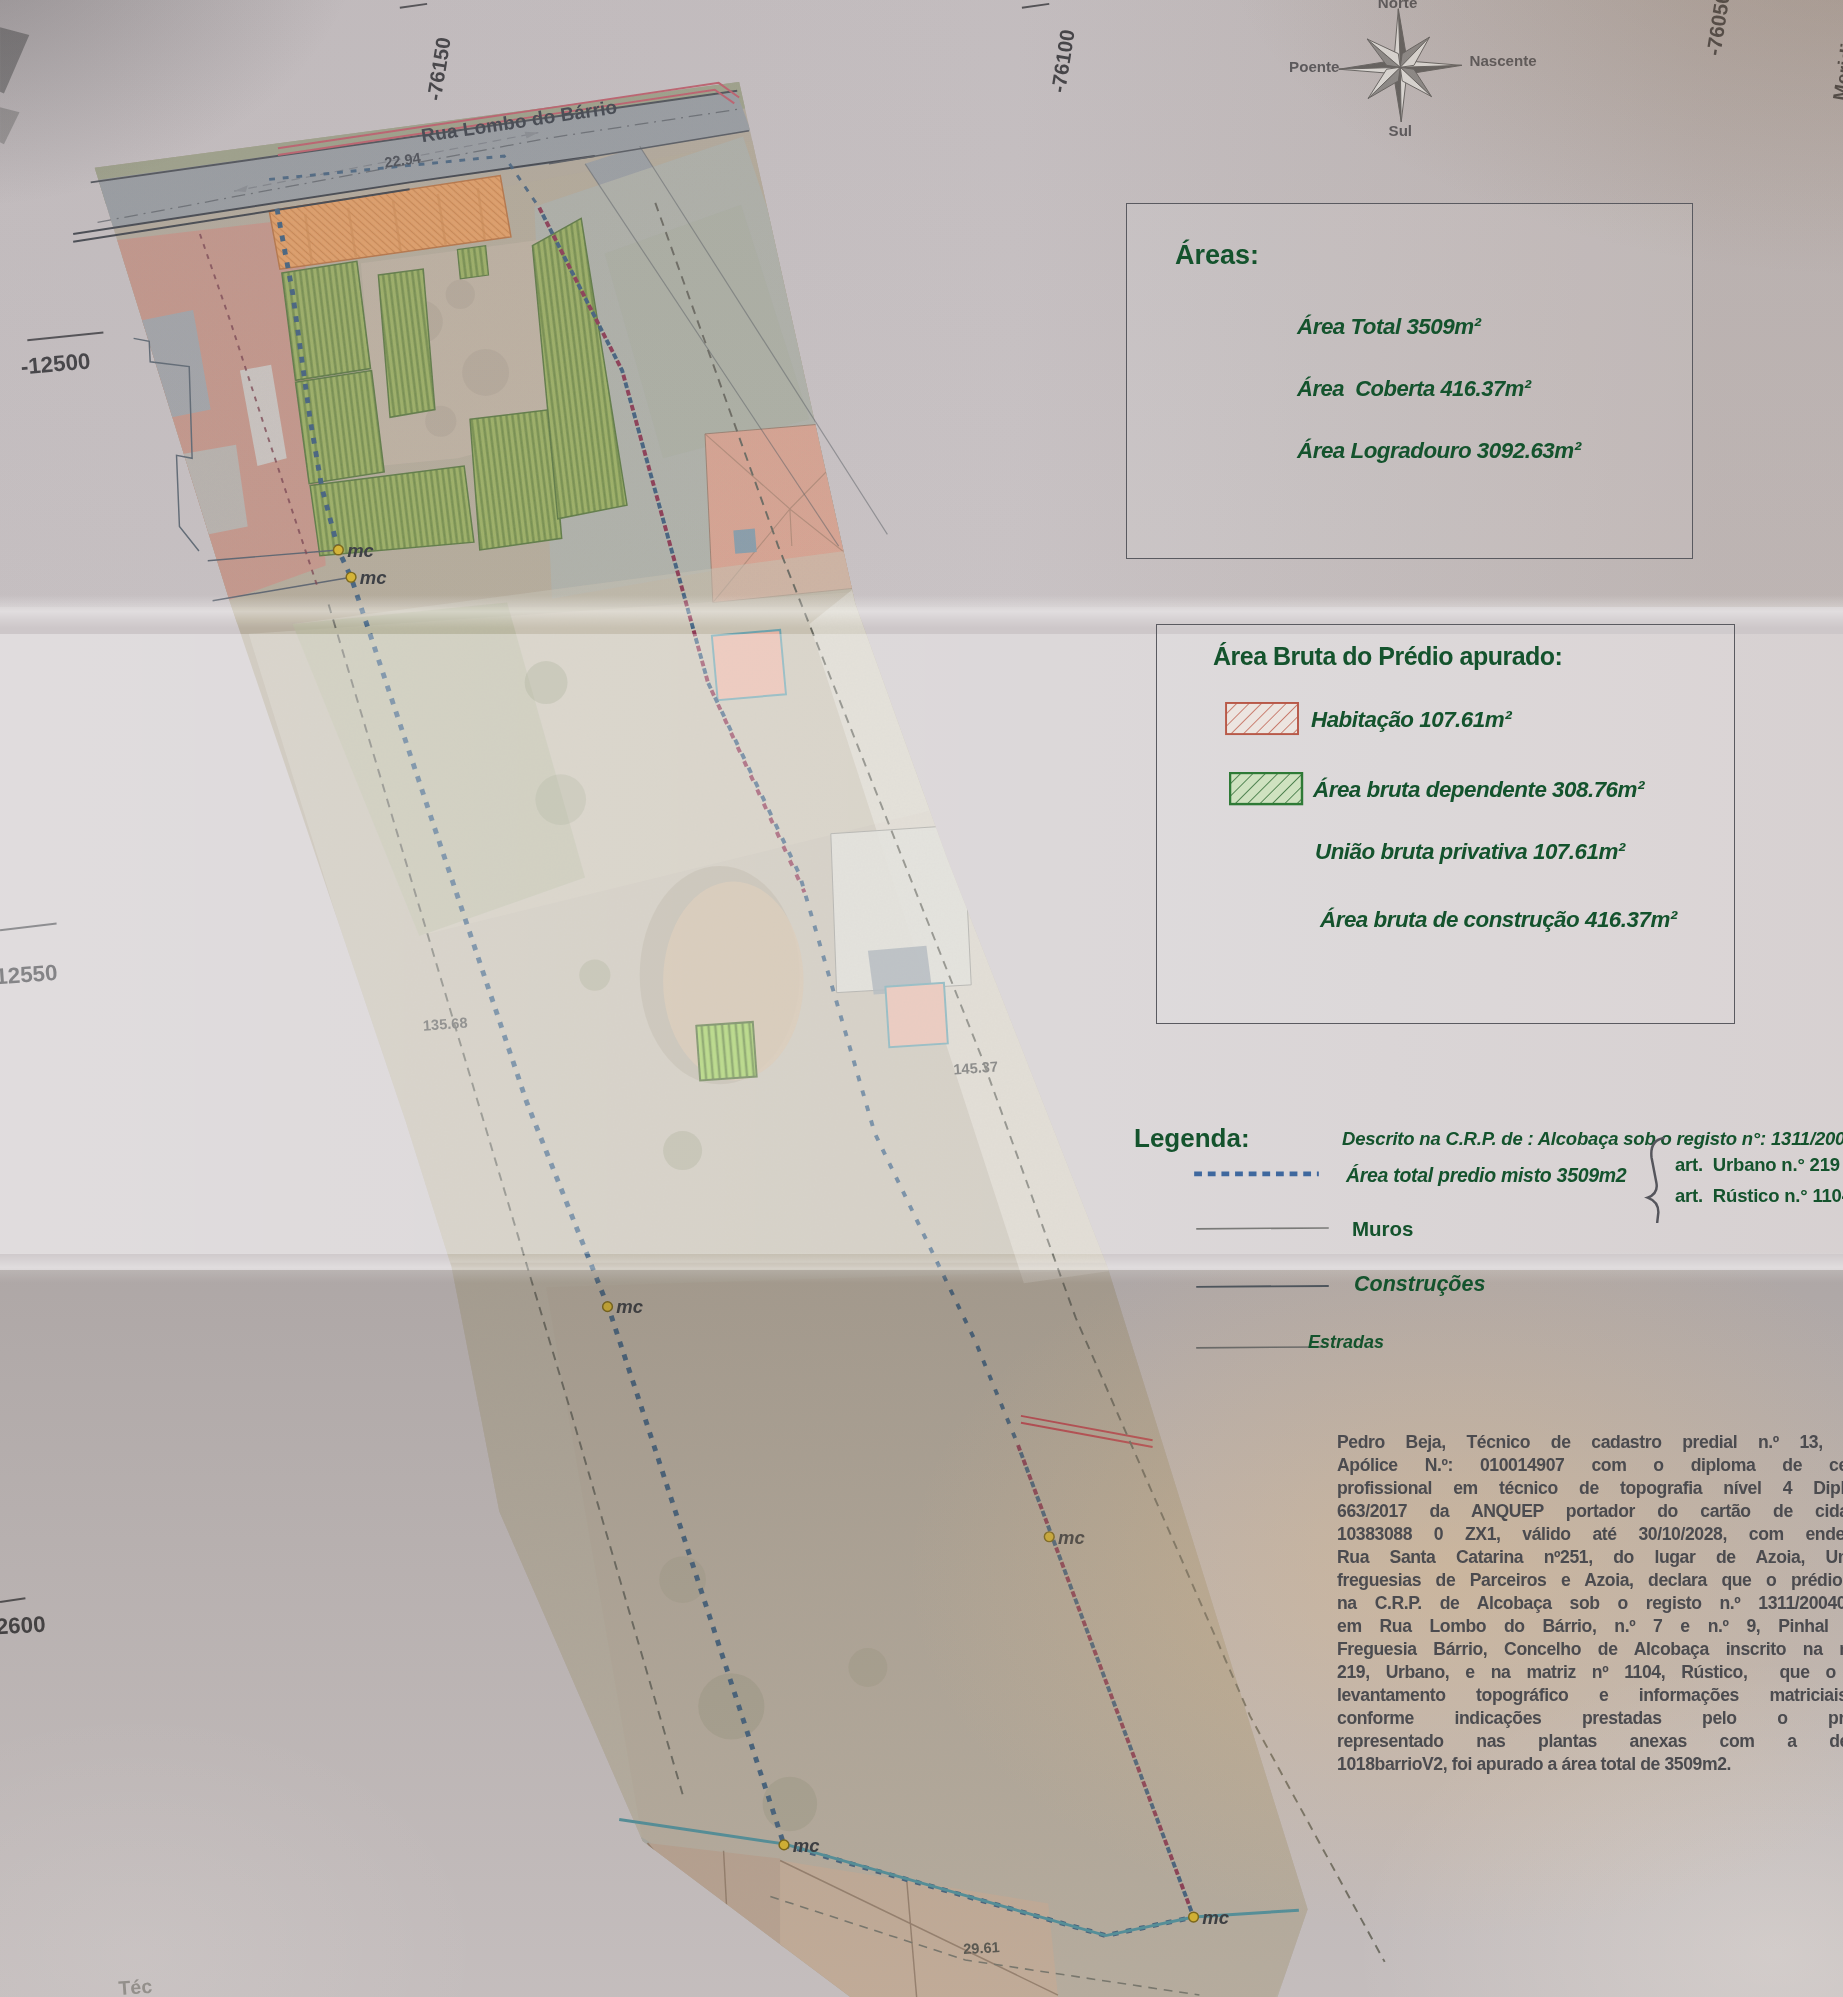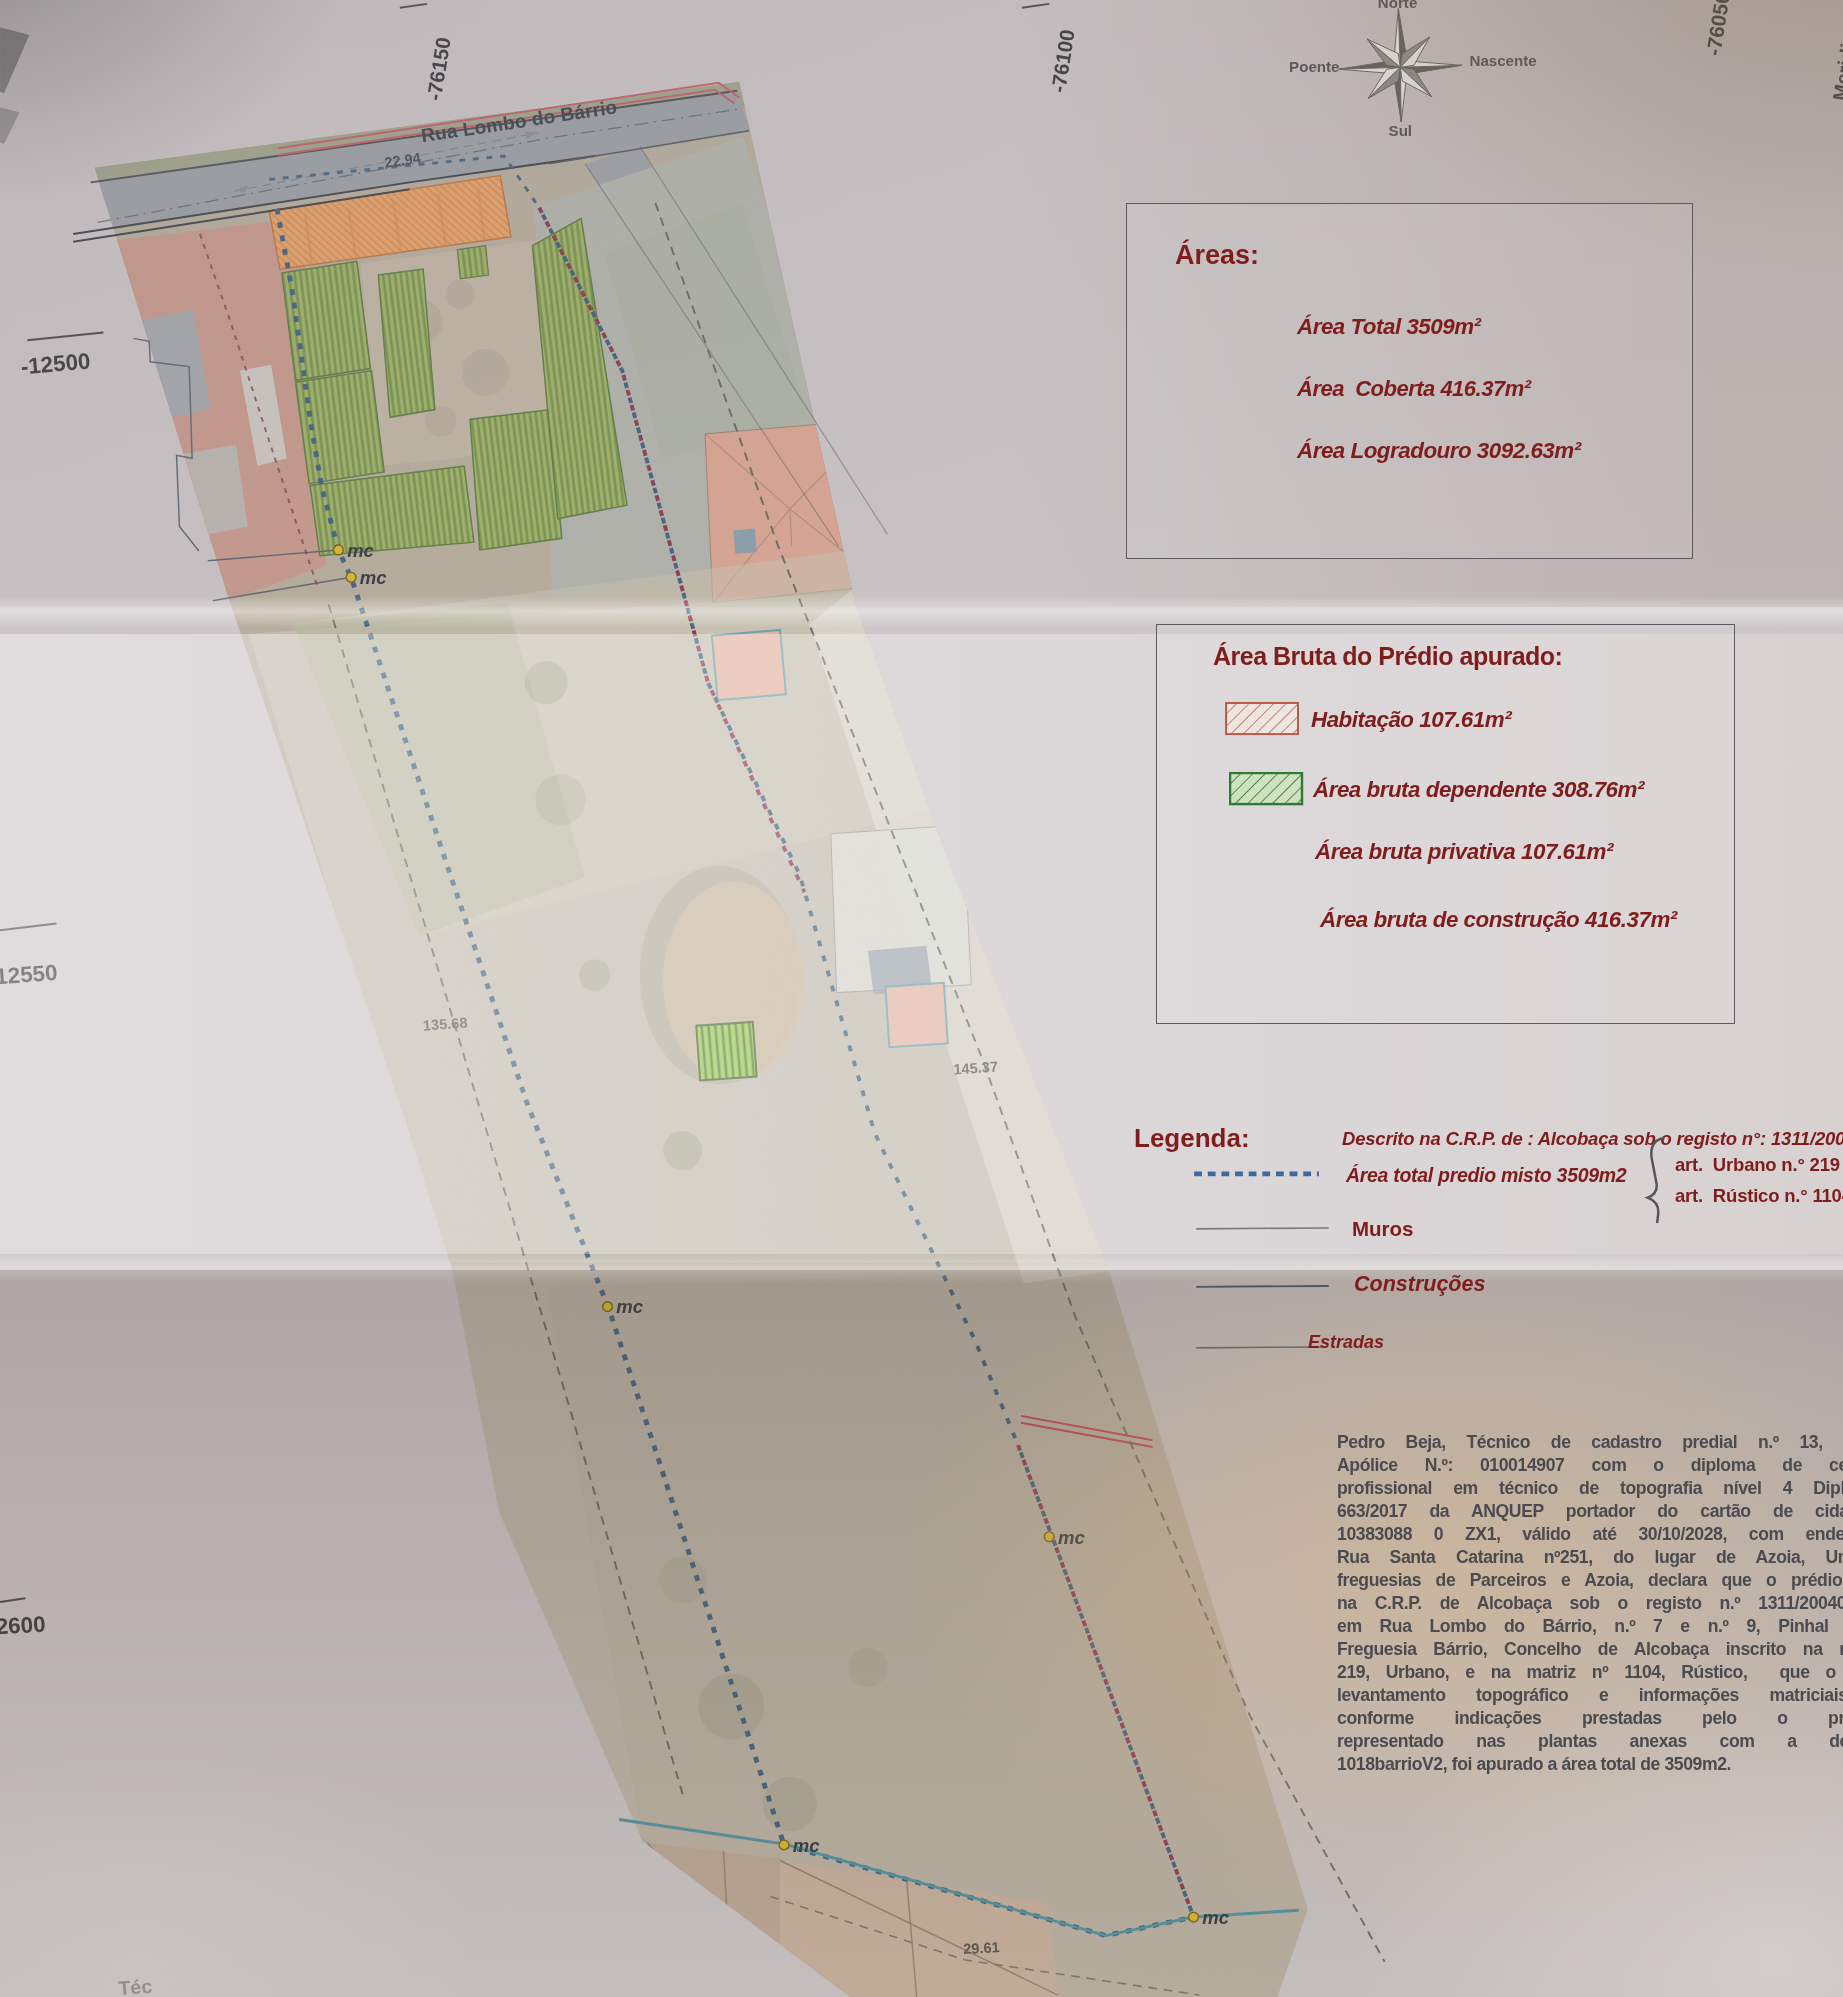--- a/index.html
+++ b/index.html
@@ -11,21 +11,21 @@
     linear-gradient(90deg, rgba(148,140,142,.10), rgba(148,140,142,.04) 55%, rgba(128,108,90,.18) 93%),
     linear-gradient(180deg, rgba(136,127,130,.12), rgba(148,140,142,.04));}
   #fold1{top:595px;height:33px;background:linear-gradient(180deg, rgba(255,255,255,0) 0%, rgba(255,255,255,.40) 50%, rgba(255,255,255,.18) 75%, rgba(255,255,255,0) 100%);}
   #band-mid{top:634px;height:620px;background:linear-gradient(90deg, rgba(255,255,255,.38), rgba(255,255,255,.30) 58%, rgba(247,240,236,.24));}
   #fold2{top:1252px;height:31px;background:linear-gradient(180deg, rgba(255,255,255,0), rgba(255,255,255,.38) 50%, rgba(255,255,255,0));}
   #band-bot{top:1270px;height:728px;background:
     radial-gradient(761px 507px at 1453px 302px, rgba(228,188,132,.42), rgba(228,188,132,0) 72%),
     radial-gradient(605px 419px at 1775px 683px, rgba(255,250,242,.26), rgba(255,250,242,0) 70%),
     radial-gradient(507px 351px at 137px 683px, rgba(255,252,248,.10), rgba(255,252,248,0) 70%),
     linear-gradient(180deg, rgba(95,85,76,.28), rgba(108,97,86,.22) 40%, rgba(132,120,105,.12));}
-  .t{position:absolute;color:#7f1d1d;font-weight:bold;white-space:nowrap;}
+  .t{position:absolute;color:#14532d;font-weight:bold;white-space:nowrap;}
   .it{font-style:italic;text-align:right;}
   .box{position:absolute;border:1.5px solid #5a5a60;background:rgba(255,255,255,0.08);}
   .jl{text-align:justify;text-align-last:justify;}
   #para{position:absolute;left:1337px;top:1431px;width:585px;color:#4b4b4f;font-size:17.6px;line-height:23px;font-weight:bold;letter-spacing:-0.4px;}
 </style>
 </head>
 <body>
 
 <svg id="map" width="1843" height="1997" viewBox="0 0 1890 2048" style="position:absolute;left:0;top:0;z-index:1">
 <defs>
@@ -313,21 +313,21 @@
     <pattern id="greenhatch" width="9" height="9" patternTransform="rotate(45)" patternUnits="userSpaceOnUse">
       <rect width="9" height="9" fill="#cfe2c0"></rect>
         <line x1="0" y1="0" x2="0" y2="9" stroke="#2e6b33" stroke-width="1.6"></line>
     </pattern>
   </defs>
   <rect x="1" y="1" width="74" height="32" fill="url(#greenhatch)" stroke="#2e7a36" stroke-width="2.5"></rect>
 </svg>
 
 <div class="t it" style="left:1313px;top:777px;font-size:22.4px;letter-spacing:-0.5px;z-index:3">Área bruta dependente 308.76m²</div>
 
-<div class="t it" style="left:1315px;top:839px;font-size:22.4px;letter-spacing:-0.5px;z-index:3">Área bruta privativa 107.61m²</div>
+<div class="t it" style="left:1315px;top:839px;font-size:22.4px;letter-spacing:-0.5px;z-index:3">União bruta privativa 107.61m²</div>
 
 <div class="t it" style="left:1320px;top:907px;font-size:22.4px;letter-spacing:-0.5px;z-index:3">Área bruta de construção 416.37m²</div>
 
 <div class="t" style="left:1134px;top:1123px;font-size:26px;z-index:3">Legenda:</div>
 
 <div class="t it" style="left:1342px;top:1128px;font-size:18.5px;letter-spacing:-0.2px;z-index:3">Descrito na C.R.P. de : Alcobaça sob o registo n°: 1311/2004</div>
 
 <svg style="position:absolute;left:1192px;top:1168px;z-index:3" width="129" height="11.7" viewBox="0 0 132 12">
   <line x1="2" y1="6" x2="130" y2="6" stroke="#3f689e" stroke-width="5" stroke-dasharray="8 6"></line>
 </svg>

